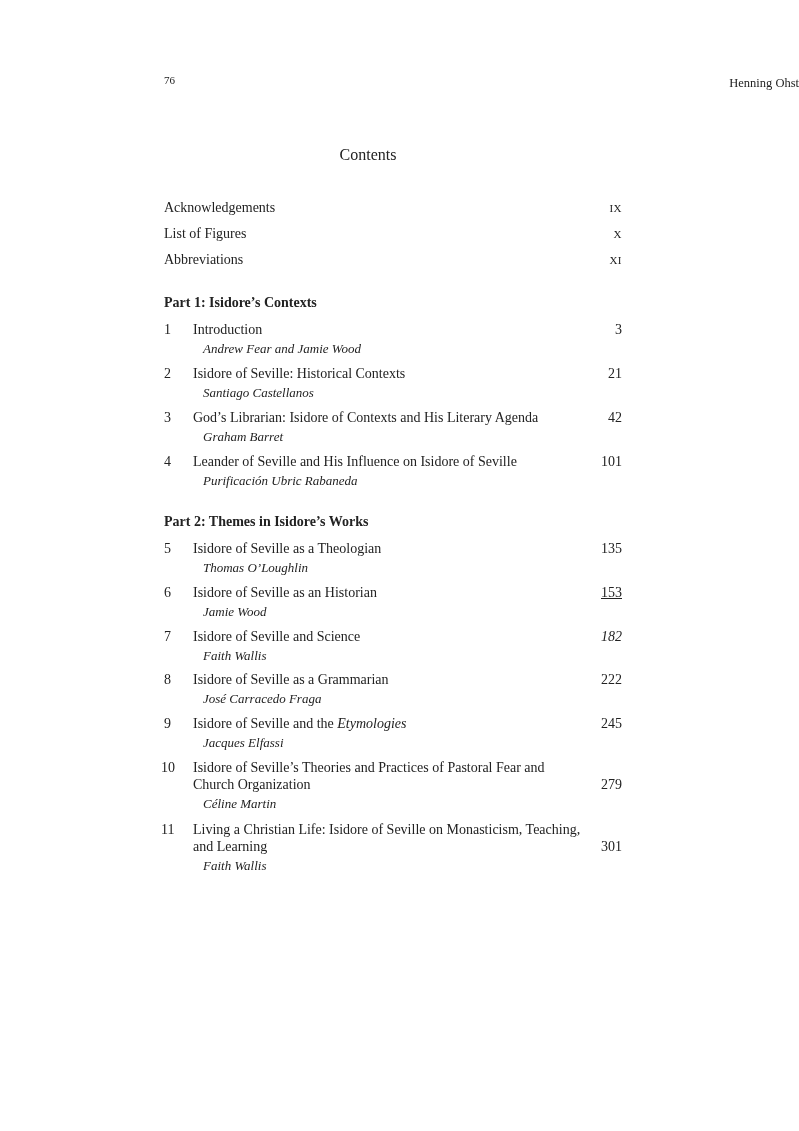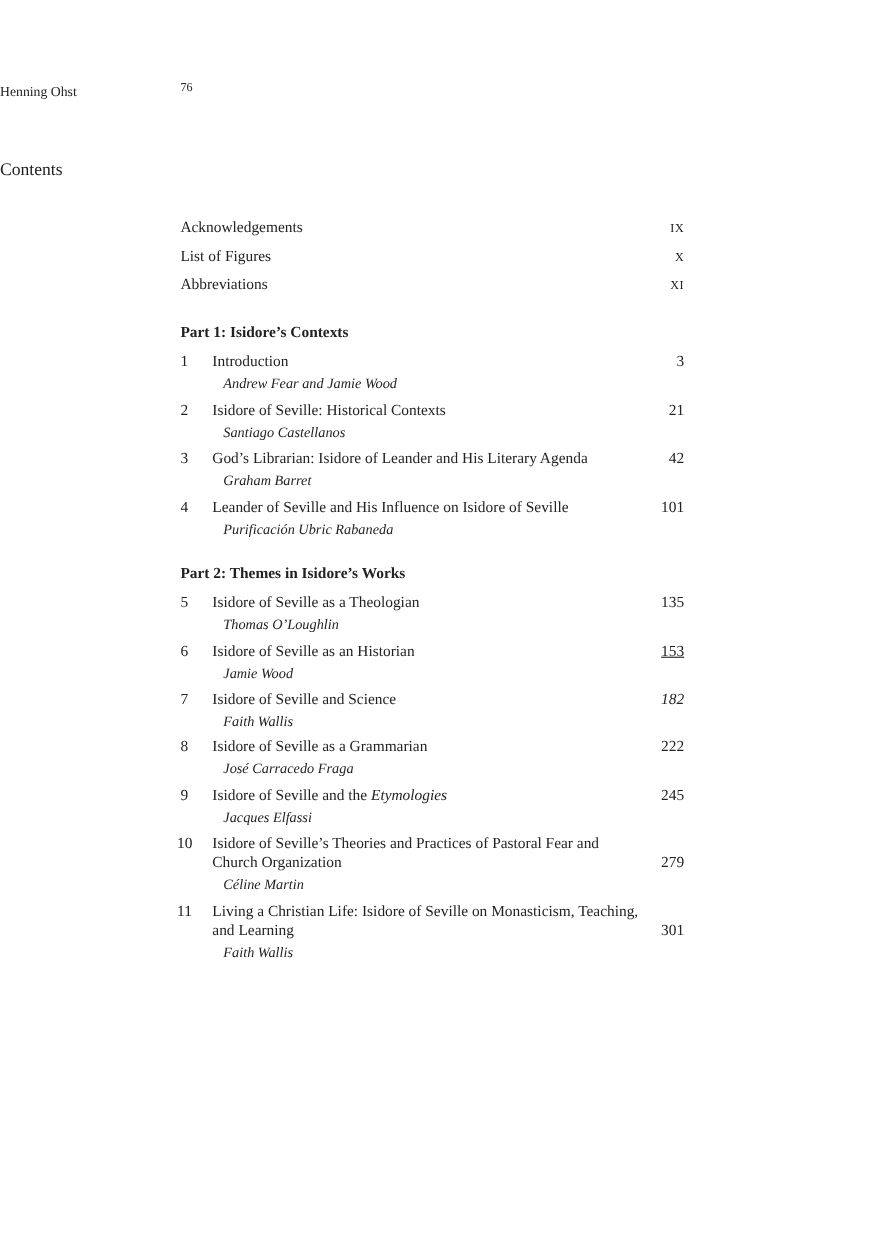--- a/index.html
+++ b/index.html
@@ -2,22 +2,22 @@
 <html><head>
 <meta charset="utf-8">
 <style>
   html, body { margin: 0; padding: 0; background: #ffffff; }
   body {
     width: 799px; height: 1131px; position: relative; overflow: hidden;
     font-family: "Liberation Serif", "DejaVu Serif", serif;
     color: #222;
   }
   .page-number { position: absolute; left: 164px; top: 74px; font-size: 11px; }
-  .running-head { position: absolute; left: 0; width: 799px; top: 76px; text-align: left; font-size: 12.5px; }
-  .contents-title { position: absolute; left: 0; width: 736px; top: 146px; font-size: 16px; }
+  .running-head { position: absolute; left: 0; width: 799px; top: 76px; text-align: right; font-size: 12.5px; }
+  .contents-title { position: absolute; left: 0; width: 736px; top: 146px; text-align: center; font-size: 16px; }
 
   .front { position: absolute; left: 164px; width: 458px; }
   .front .row { position: absolute; left: 0; width: 458px; height: 20px; font-size: 14px; }
   .front .label { position: absolute; left: 0; top: 0; }
   .front .pg { position: absolute; right: 0; top: 2px; font-size: 11px; letter-spacing: 0.5px; }
 
   .part-heading { position: absolute; left: 164px; font-weight: bold; font-size: 14px; }
 
   .entry { position: absolute; left: 164px; width: 458px; font-size: 14px; line-height: 17px; }
   .entry .num { position: absolute; left: 0; top: 0; width: 22px; text-align: left; }
@@ -59,21 +59,21 @@
 
 <div class="entry" style="top:365px;">
   <span class="num">2</span>
   <span class="title">Isidore of Seville: Historical Contexts</span>
   <span class="pg" style="top:0;">21</span>
   <span class="author" style="top:19px;">Santiago Castellanos</span>
 </div>
 
 <div class="entry" style="top:409px;">
   <span class="num">3</span>
-  <span class="title">God’s Librarian: Isidore of Leander and His Literary Agenda</span>
+  <span class="title">God’s Librarian: Isidore of Contexts and His Literary Agenda</span>
   <span class="pg" style="top:0;">42</span>
   <span class="author" style="top:19px;">Graham Barret</span>
 </div>
 
 <div class="entry" style="top:453px;">
   <span class="num">4</span>
   <span class="title">Leander of Seville and His Influence on Isidore of Seville</span>
   <span class="pg" style="top:0;">101</span>
   <span class="author" style="top:19px;">Purificación Ubric Rabaneda</span>
 </div>

